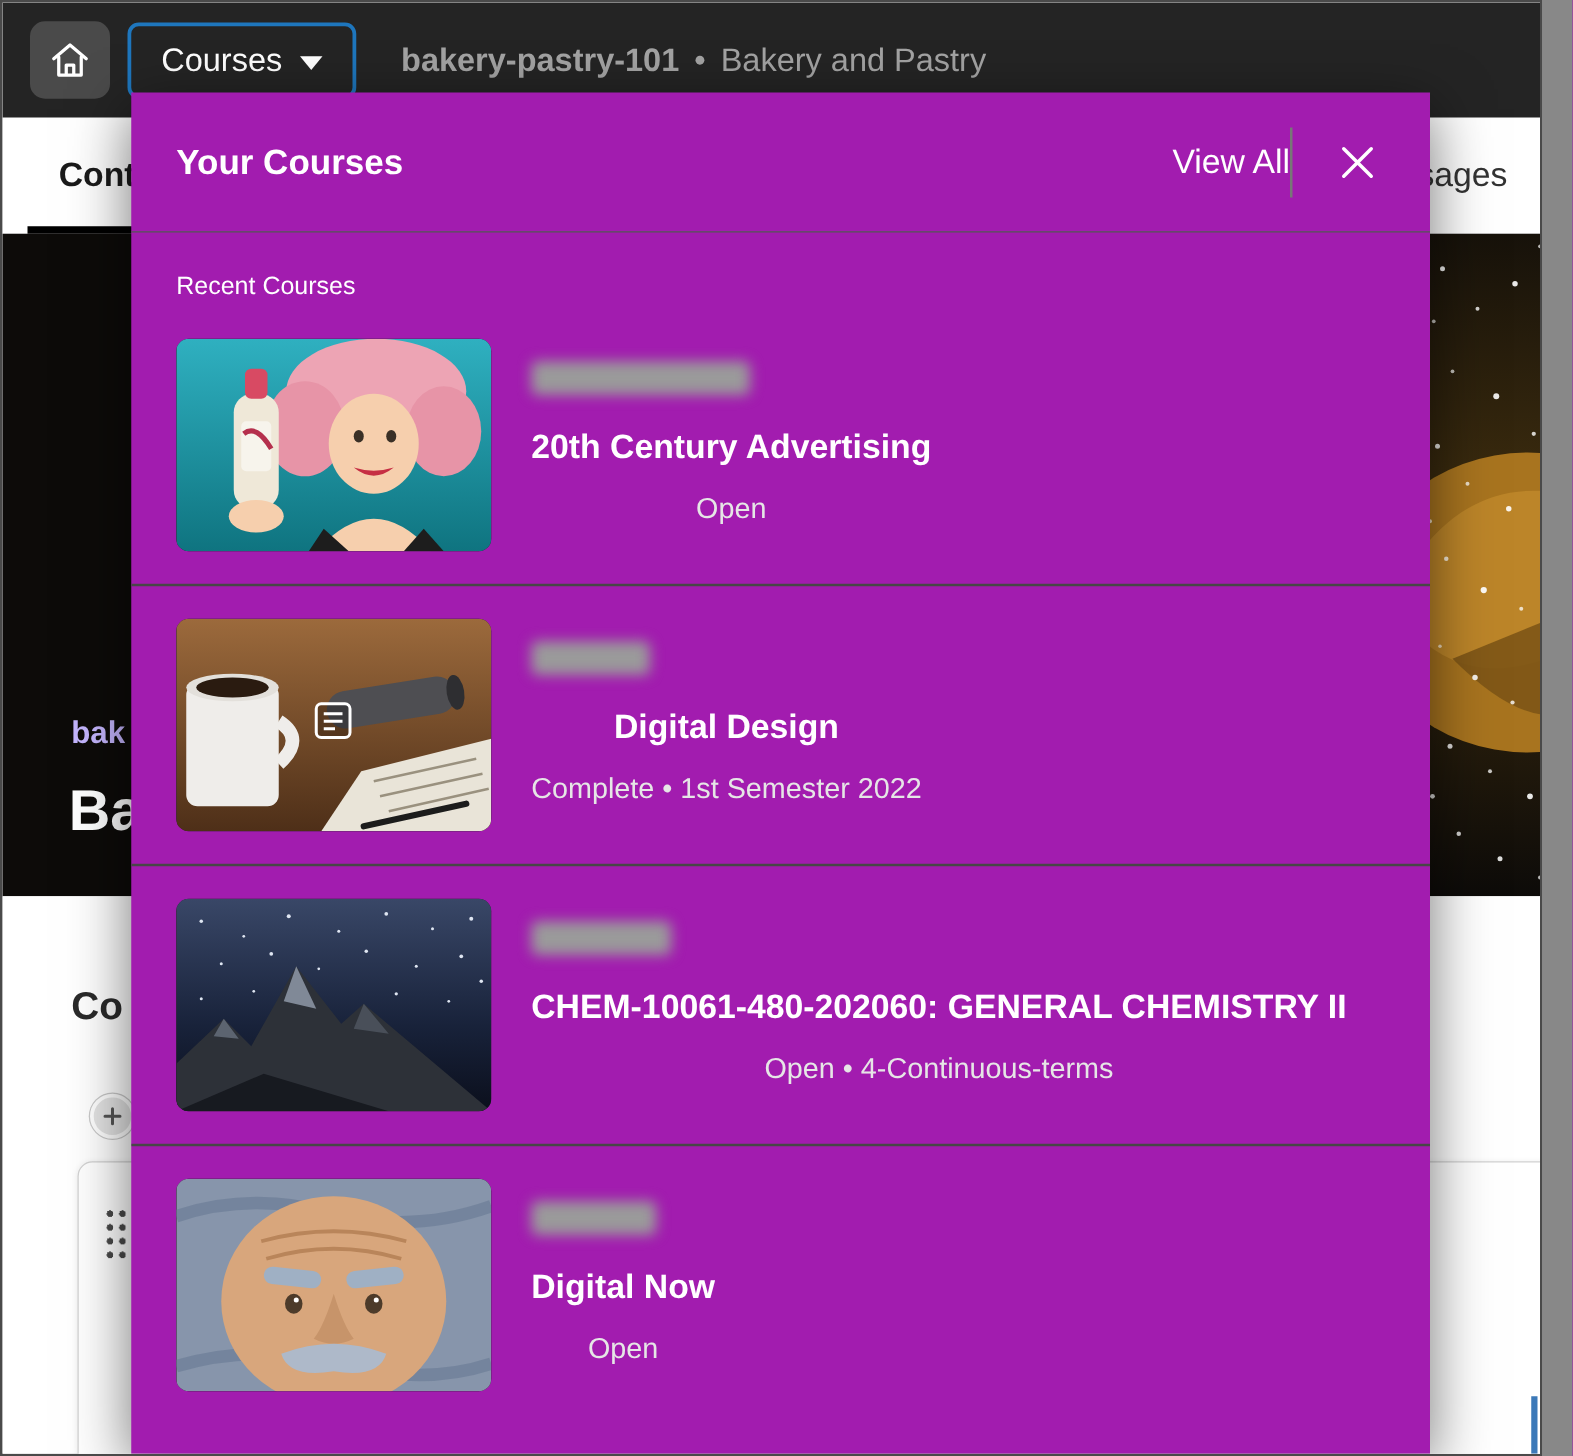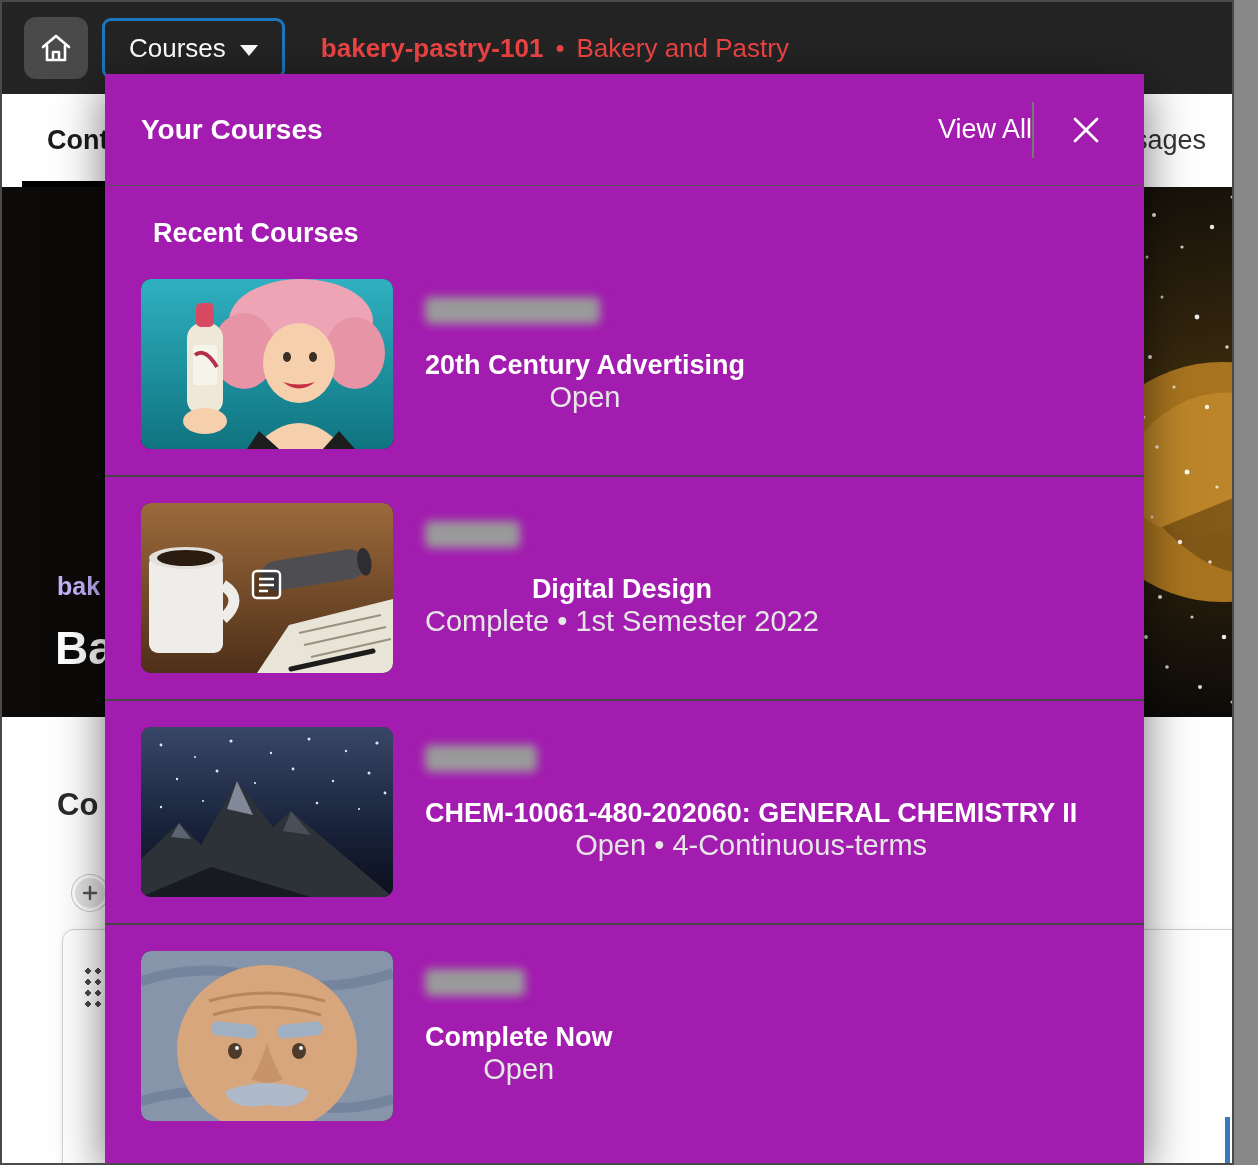--- a/index.html
+++ b/index.html
@@ -24,21 +24,21 @@
     position:relative; z-index:30; margin-left:14px;
     display:flex; align-items:center; gap:14px;
     background:#242424; border:3px solid #1e76bd; border-radius:9px;
     color:#fff; font-size:26px; padding:12px 24px; cursor:pointer;
     font-family:inherit;
   }
   .chev{
     width:0; height:0; border-left:9px solid transparent; border-right:9px solid transparent;
     border-top:11px solid #fff; margin-top:4px;
   }
-  .breadcrumb{ margin-left:36px; color:#ef4444; font-size:26px; display:flex; gap:12px; align-items:flex-start; }
+  .breadcrumb{ margin-left:36px; color:#a3a3a3; font-size:26px; display:flex; gap:12px; align-items:flex-start; }
   .bc-id{ font-weight:700; }
 
   
   .tabstrip{ position:absolute; top:92px; left:0; width:100%; height:93px; background:#fff; }
   .tab-left{
     position:absolute; left:45px; top:0; height:100%;
     display:flex; align-items:center; font-size:27px; font-weight:700; color:#1b1b1b; cursor:pointer;
   }
   .tab-underline{ position:absolute; left:20px; bottom:0; width:130px; height:6px; background:#000; }
   .tab-right{
@@ -79,40 +79,40 @@
   }
   .panel-header{
     height:112px; flex:0 0 auto; display:flex; align-items:center;
     padding:0 36px; border-bottom:1px solid #555;
   }
   .panel-title{ font-size:28px; font-weight:700; flex:1; }
   .view-all{ font-size:27px; color:#fff; text-decoration:none; cursor:pointer; }
   .vsep{ width:2px; height:56px; background:#777; margin-right:30px; }
   .close-btn{ background:none; border:none; cursor:pointer; padding:6px; display:flex; }
 
-  .recent{ font-size:27px; font-weight:700; margin:32px 48px 4px; }
+  .recent{ font-size:20px; font-weight:400; margin:32px 36px 4px; }
   .course-list{ flex:1; overflow:hidden; }
   .course-row{
     display:flex; gap:32px; padding:26px 36px; cursor:pointer;
     border-bottom:2px solid #474747;
   }
   .course-row:last-child{ border-bottom:none; }
   .thumb{
     width:252px; height:170px; border-radius:10px; overflow:hidden;
     flex:0 0 auto; background:#222;
   }
   .thumb svg{ display:block; width:100%; height:100%; }
   .meta{ padding-top:6px; min-width:0;text-align:center; }
   .pill{ height:27px; border-radius:5px; background:#9a9a9a; filter:blur(5px); margin-top:12px; }
   .course-list .course-row:nth-child(1) .pill{ width:175px; }
   .course-list .course-row:nth-child(2) .pill{ width:95px; }
   .course-list .course-row:nth-child(3) .pill{ width:112px; }
   .course-list .course-row:nth-child(4) .pill{ width:100px; }
   .course-title{ margin-top:26px; font-size:27px; font-weight:700; color:#fff; }
-  .course-status{ font-size:29px; font-weight:400; color:#e6e6e6; }
+  .course-status{ margin-top:20px; font-size:23px; font-weight:400; color:#e6e6e6; }
 </style>
 </head>
 <body>
 
 <div class="screen">
 
   <header class="topbar">
     <button class="home-btn">
       <svg width="34" height="32" viewBox="0 0 34 32" fill="none">
         <path d="M4 15 L17 4 L30 15" stroke="#fff" stroke-width="2.6" stroke-linecap="round" stroke-linejoin="round"></path>
@@ -355,21 +355,21 @@
             <ellipse cx="94" cy="100" rx="7" ry="8" fill="#4d3b2a"></ellipse>
             <ellipse cx="158" cy="100" rx="7" ry="8" fill="#4d3b2a"></ellipse>
             <circle cx="96" cy="97" r="2" fill="#fff"></circle>
             <circle cx="160" cy="97" r="2" fill="#fff"></circle>
             <path d="M126 92 Q118 118 110 128 Q126 136 142 128 Q134 118 126 92 Z" fill="#c7946a"></path>
             <path d="M84 140 Q126 124 168 140 Q162 160 126 154 Q90 160 84 140 Z" fill="#aeb9c9"></path>
           </svg>
         </div>
         <div class="meta">
           <div class="pill"></div>
-          <div class="course-title">Complete Now</div>
+          <div class="course-title">Digital Now</div>
           <div class="course-status">Open</div>
         </div>
       </div>
 
     </div>
   </section>
 
 </div>
 
 </body></html>

